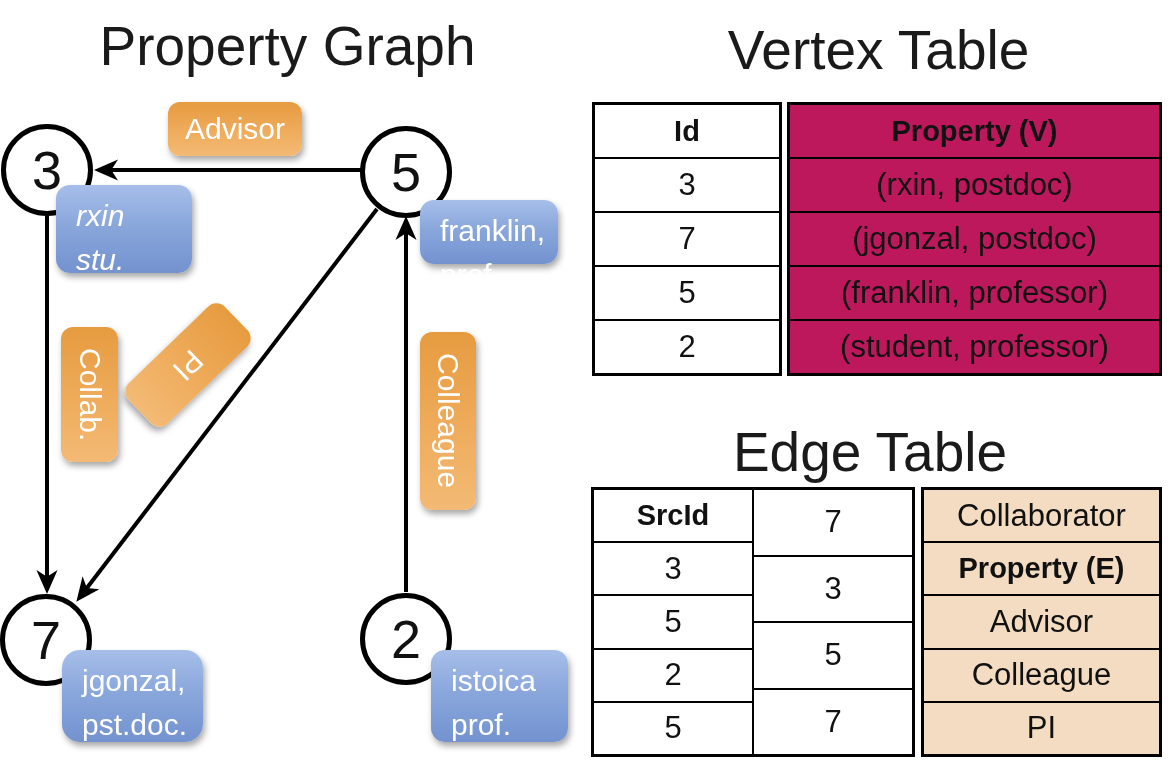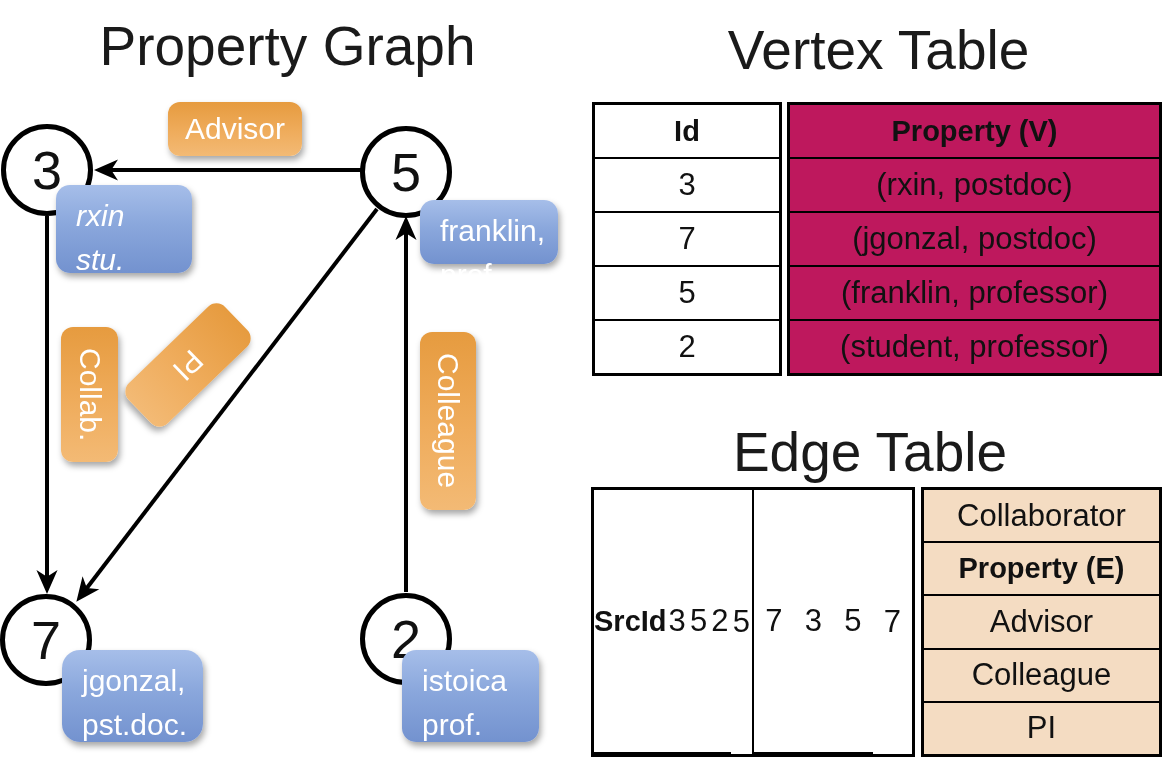--- a/index.html
+++ b/index.html
@@ -38,21 +38,21 @@
   }
   .tcol .cell{
     flex:1;display:flex;align-items:center;justify-content:center;
     font-size:31px;color:#111;border-bottom:2.5px solid #000;
   }
   .tcol .cell:last-child{border-bottom:none;}
   .cell.hdr{font-weight:bold;font-size:29px;}
   .tcol.vblue .cell{background:#be185d;}
   .tcol.etan .cell{background:#f4dcc2;}
   .twocol{flex-direction:row;}
-  .twocol .subcol{flex:1;display:flex;}
+  .twocol .subcol{flex:1;display:flex;flex-direction:column;}
   .twocol .subcol.first{border-right:2.5px solid #000;}
 </style>
 </head>
 <body>
 
 <div id="canvas">
 
   <div class="title" style="left:10px;top:14px;width:555px;">Property Graph</div>
 
   <div class="vertex" style="left:1px;top:124px;">
@@ -90,21 +90,21 @@
     <div>stu.</div>
   </div>
   <div class="vprop" style="left:420px;top:200px;width:138px;height:64px;">
     <div>franklin,</div>
     <div>prof.</div>
   </div>
   <div class="vprop" style="left:62px;top:650px;width:141px;height:92px;border-radius:18px;">
     <div>jgonzal,</div>
     <div>pst.doc.</div>
   </div>
-  <div class="vprop" style="left:402px;top:650px;width:137px;height:92px;">
+  <div class="vprop" style="left:431px;top:650px;width:137px;height:92px;">
     <div>istoica</div>
     <div>prof.</div>
   </div>
 
   <div class="title" style="left:595px;top:18px;width:567px;">Vertex Table</div>
 
   <div class="tcol" style="left:592px;top:102px;width:190px;height:274px;">
     <div class="cell hdr">Id</div>
     <div class="cell">3</div>
     <div class="cell">7</div>

